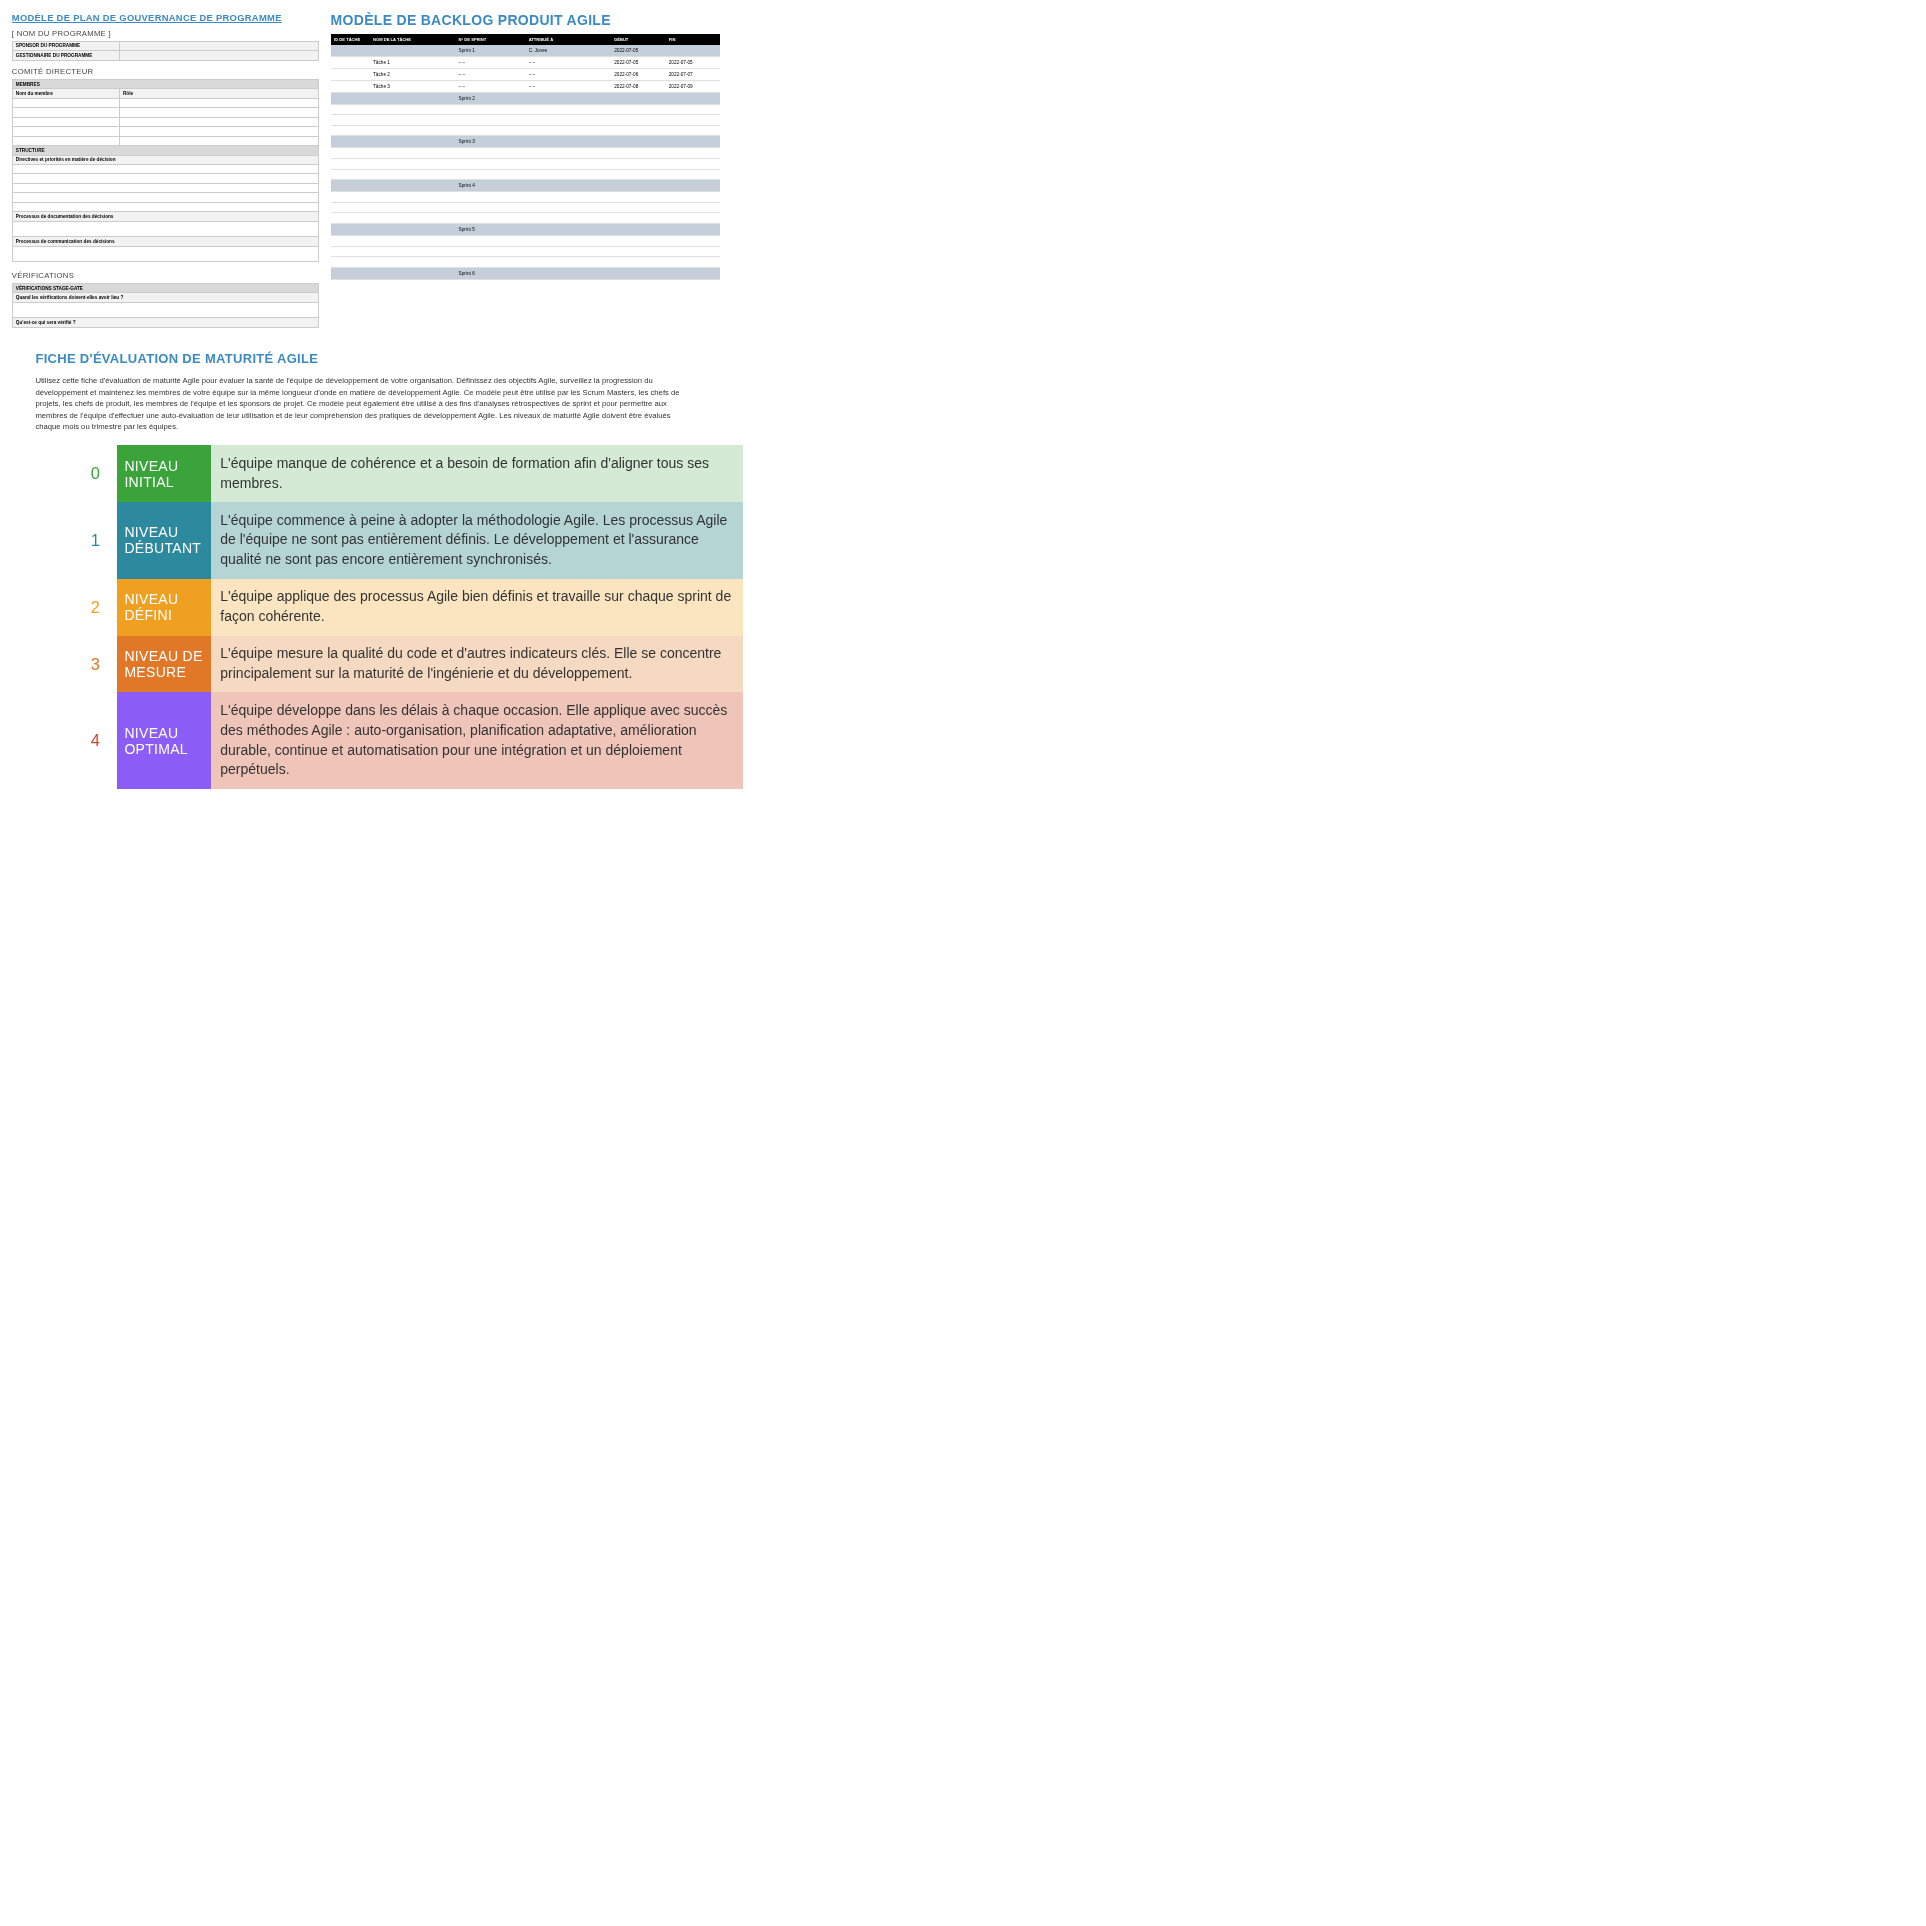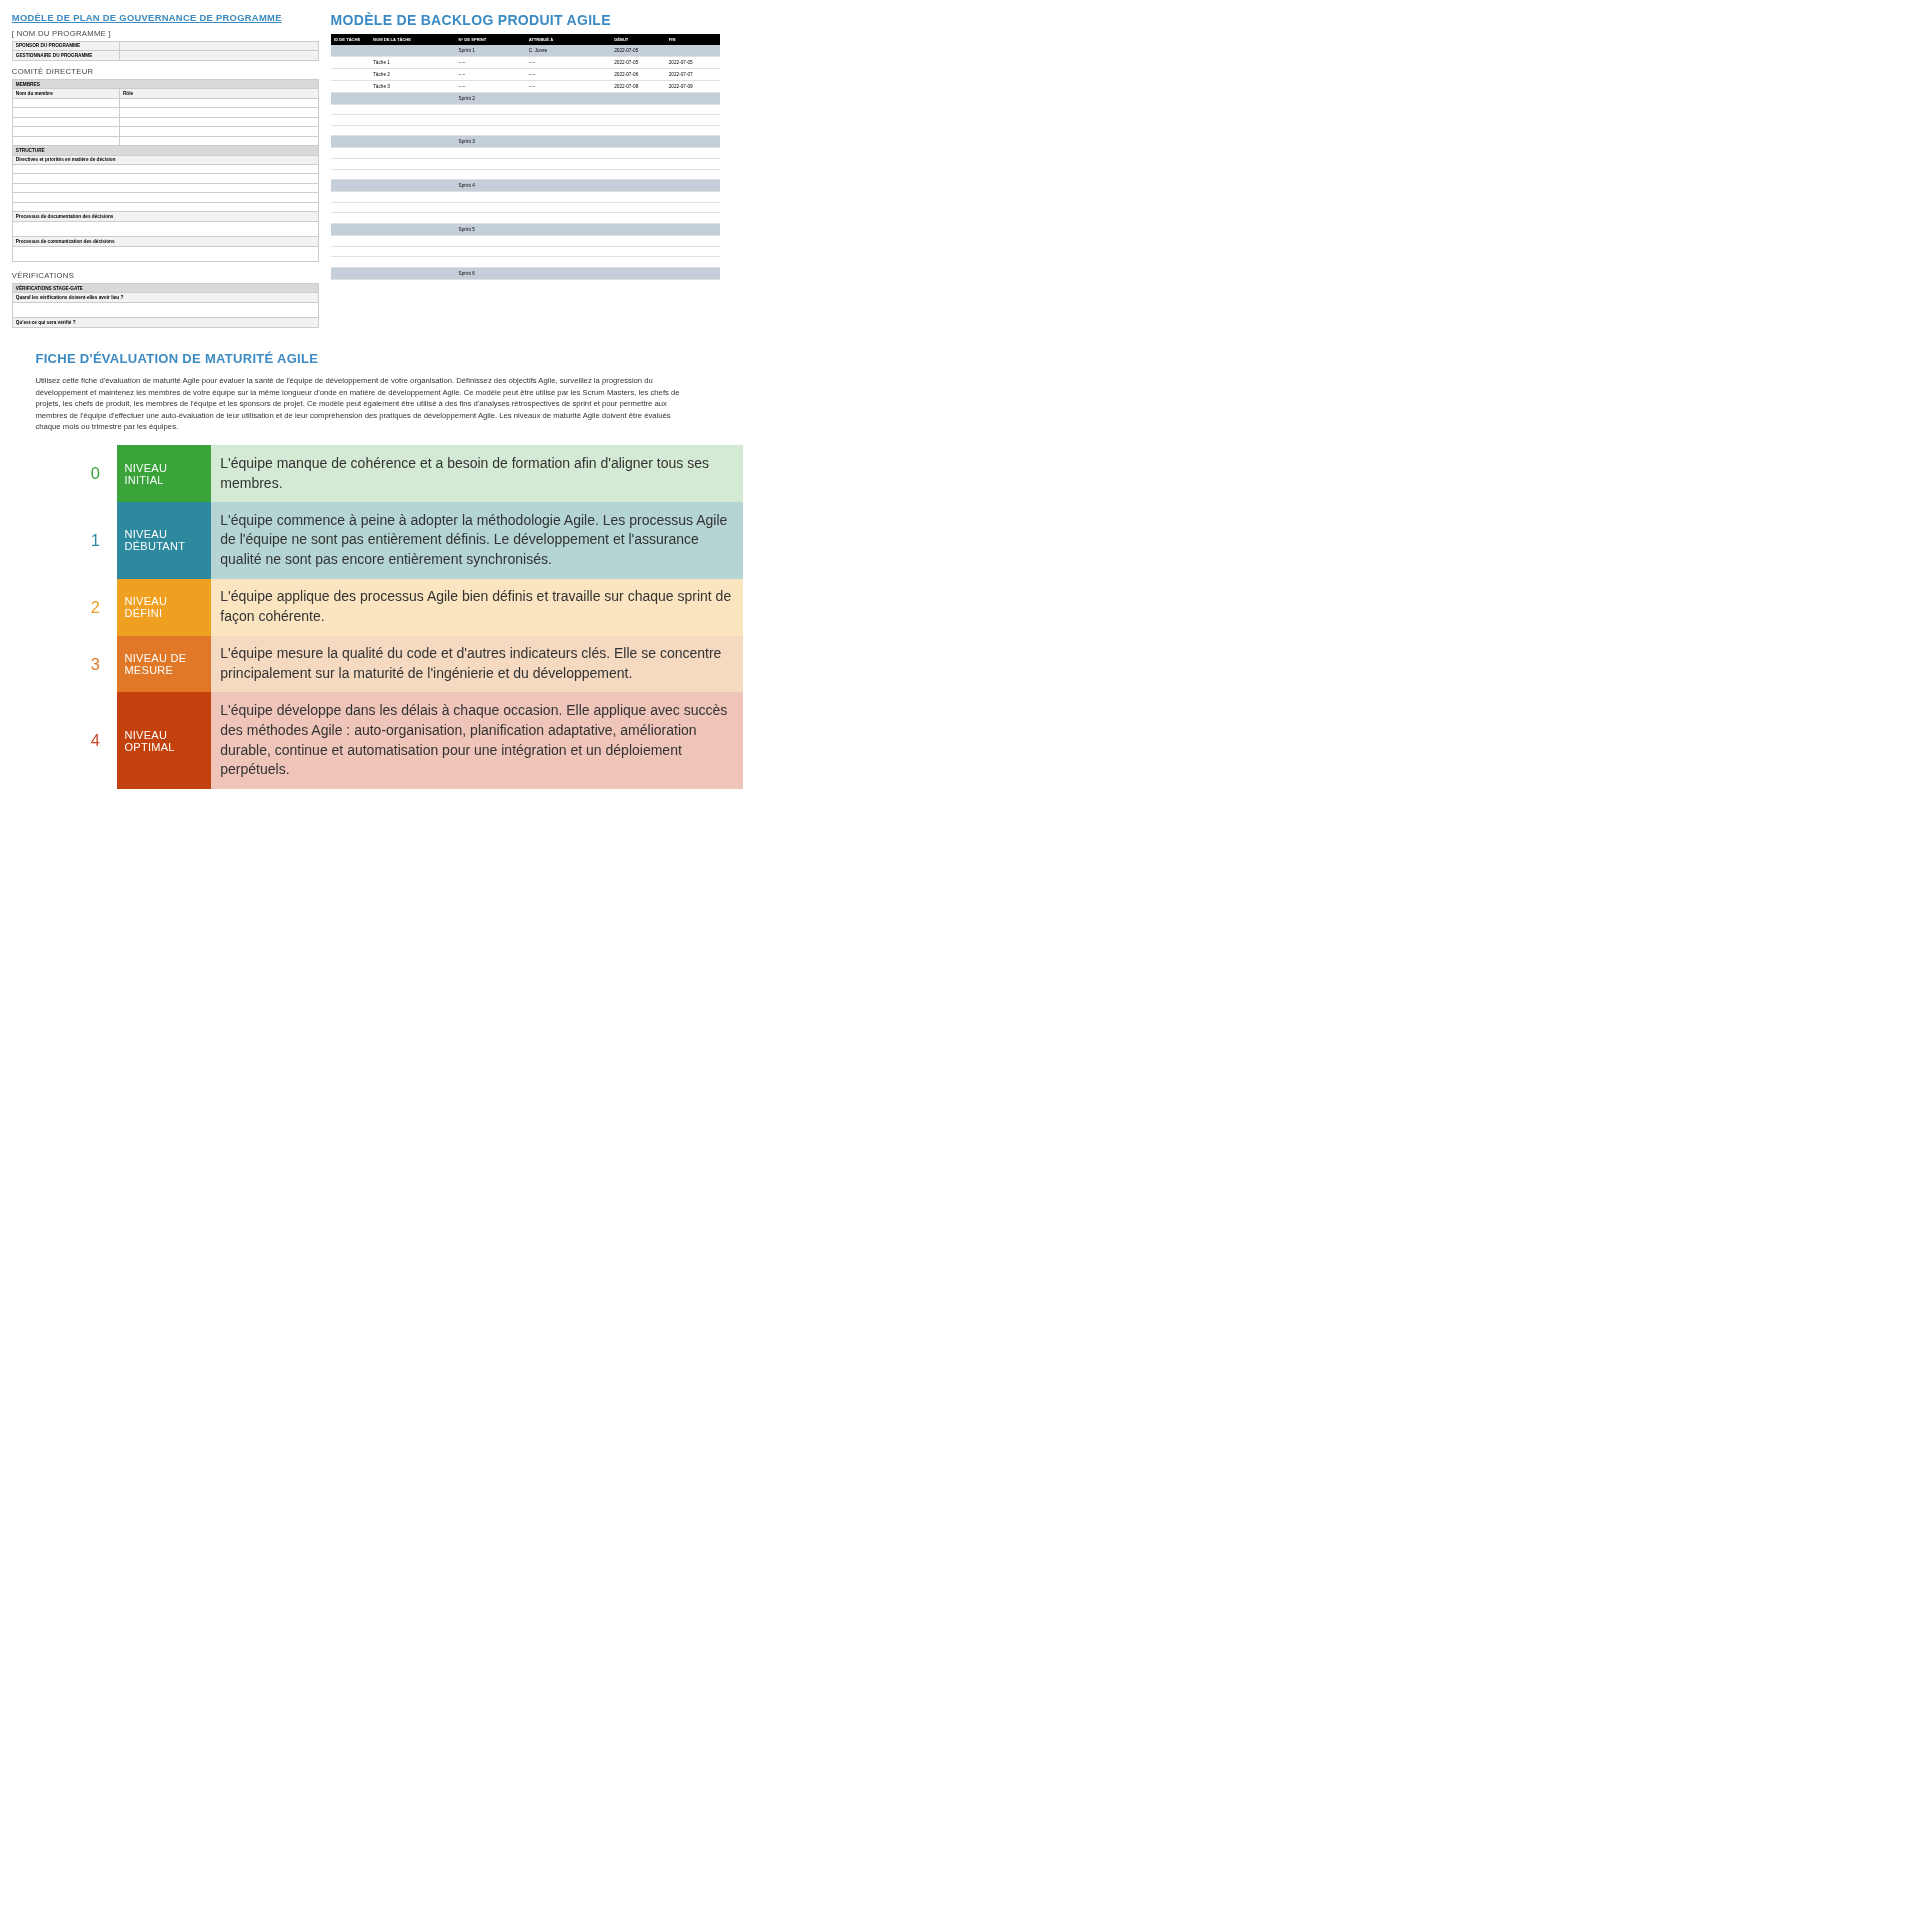--- a/index.html
+++ b/index.html
@@ -26,37 +26,37 @@
 .backlog-sprint-row td { background: #c5cfda; }
 .backlog-task-row td { background: #fff; }
 
 
 .maturity-section { padding: 11.8px 23.6px; }
 .maturity-title { color: #3b8ac3; font-weight: bold; font-size: 13px; letter-spacing: 0.3px; margin-bottom: 8.9px; }
 .maturity-desc { font-size: 7.7px; line-height: 1.5; color: #333; margin-bottom: 12px; }
 .maturity-table { display: table; width: 100%; margin-left: 47px; }
 .maturity-row { display: table-row; }
 .maturity-num { display: table-cell; width: 35px; vertical-align: middle; text-align: center; font-size: 16.5px; font-weight: 300; padding-right: 8.9px; }
-.maturity-label { display: table-cell; width: 94px; vertical-align: middle; padding: 8.9px 7px; color: #fff; font-size: 11px; font-weight: 400; letter-spacing: 0.3px; }
+.maturity-label { display: table-cell; width: 94px; vertical-align: middle; padding: 8.9px 7px; color: #fff; font-size: 14px; font-weight: 400; letter-spacing: 0.3px; }
 .maturity-text { display: table-cell; vertical-align: middle; padding: 8.9px 8.9px; font-size: 14px; line-height: 1.4; color: #333; }
 
 .lvl0-num { color: #3aa33a; }
 .lvl0-label { background: #3aa33a; }
 .lvl0-text { background: #d4ead4; }
 .lvl1-num { color: #2d8a9e; }
 .lvl1-label { background: #2d8a9e; }
 .lvl1-text { background: #b5d4d4; }
 .lvl2-num { color: #f0a020; }
 .lvl2-label { background: #f0a020; }
 .lvl2-text { background: #fae5c0; }
 .lvl3-num { color: #e07828; }
 .lvl3-label { background: #e07828; }
 .lvl3-text { background: #f5d9c0; }
 .lvl4-num { color: #d04a30; }
-.lvl4-label { background: #c2410c; }
+.lvl4-label { background: #8b5cf6; }
 .lvl4-text { background: #efc5ba; }
 </style>
 </head>
 <body>
 
 <div class="container">
   <div class="top-section">
 
     <div class="left-panel">
       <div class="gov-title">MODÈLE DE PLAN DE GOUVERNANCE DE PROGRAMME</div>

